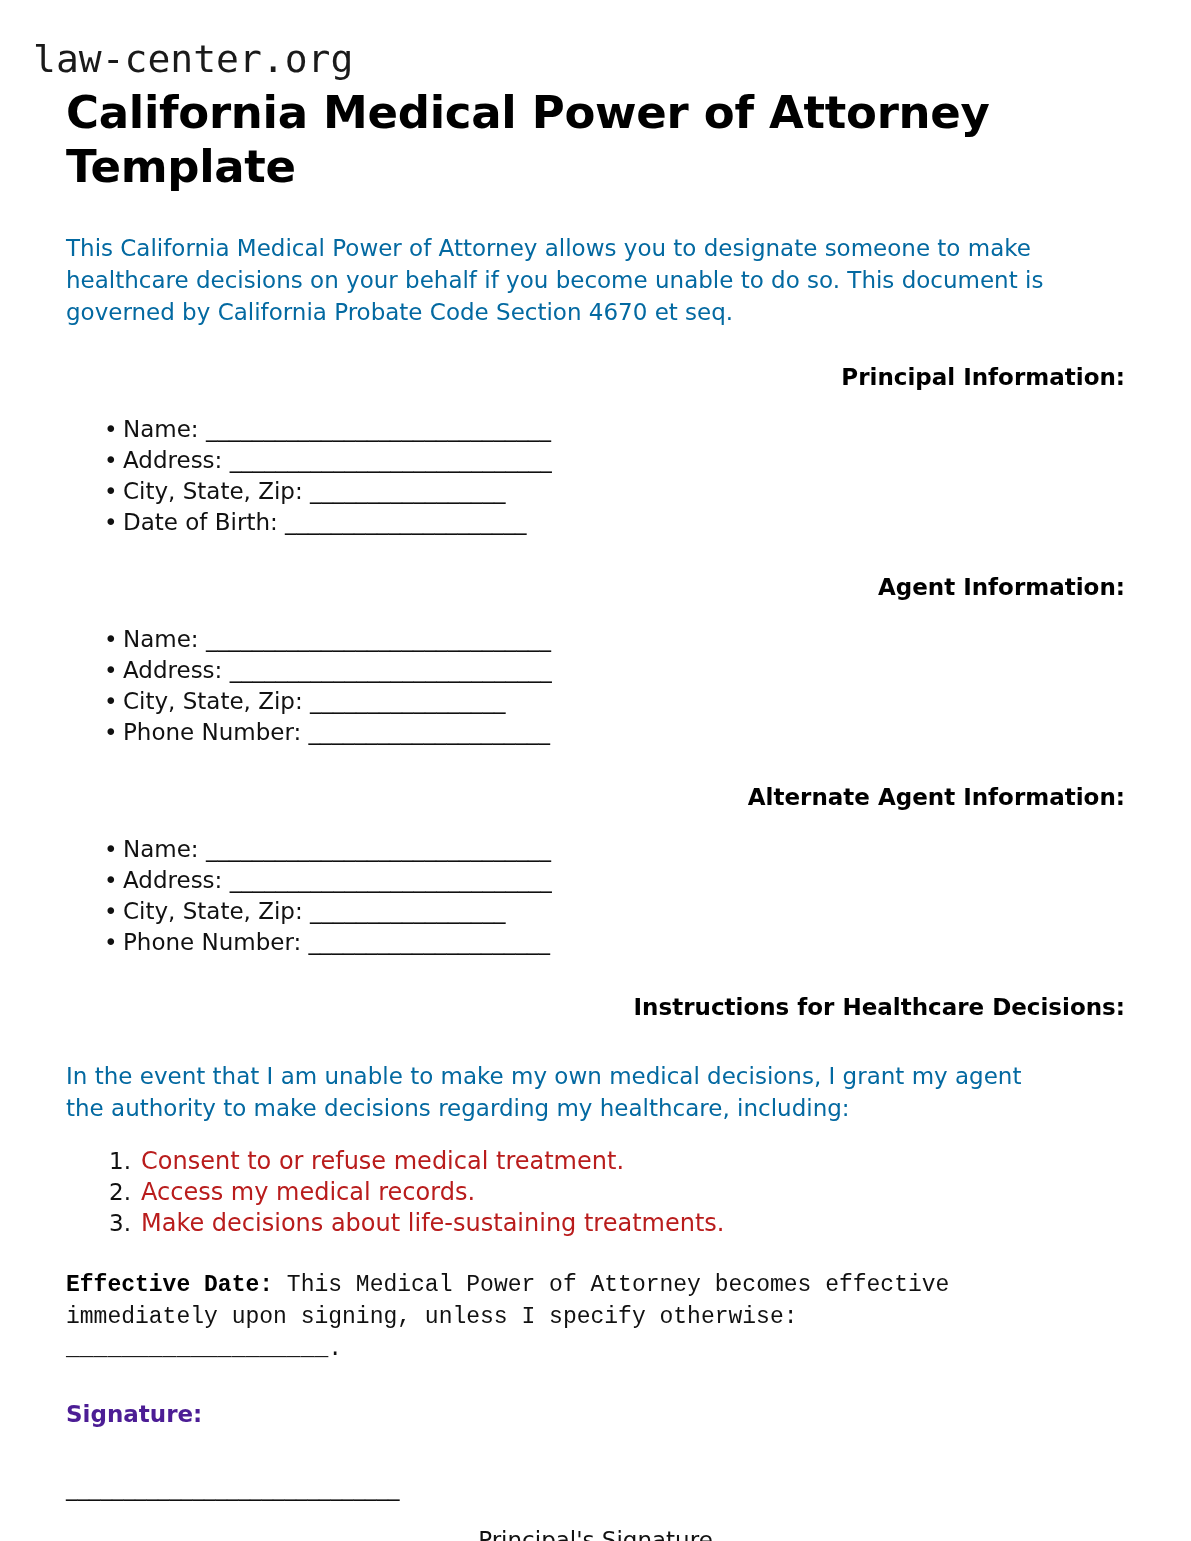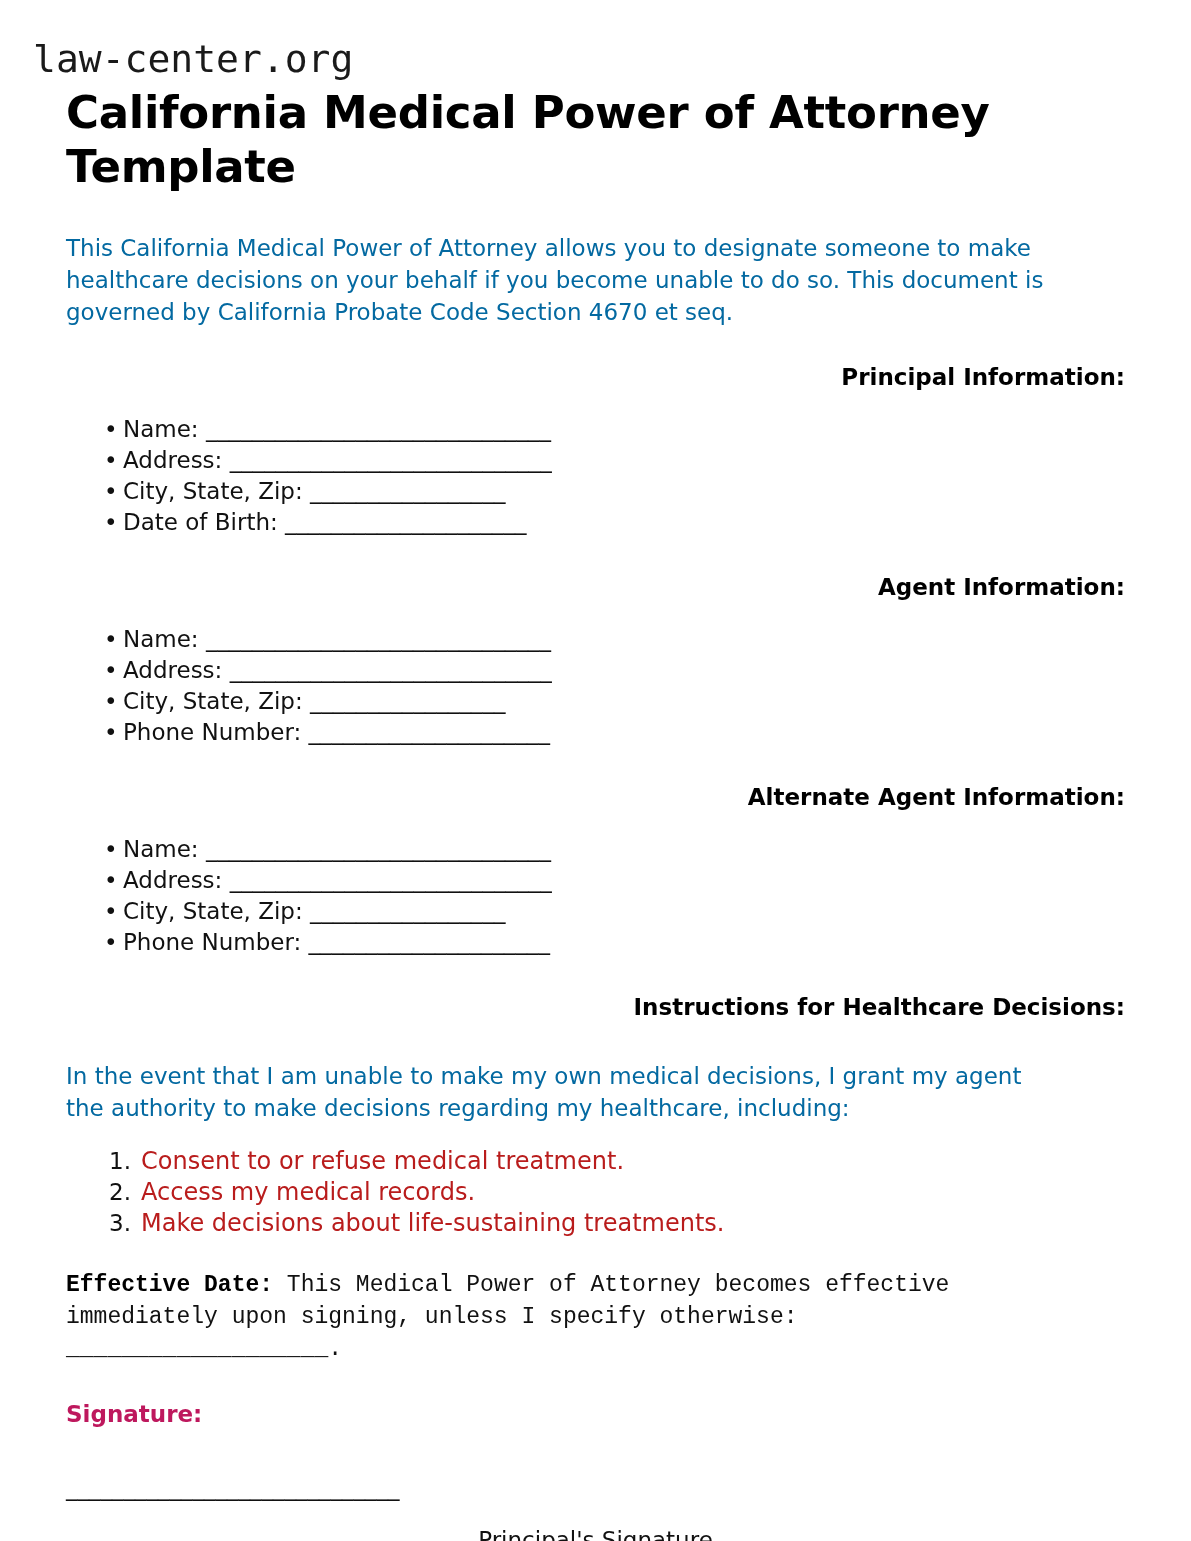--- a/index.html
+++ b/index.html
@@ -121,21 +121,21 @@
   }
   p.effective .lead-bold {
     font-weight: bold;
     color: #000000;
   }
   h2.sig-heading {
     margin: 34px 0 0 0;
     font-size: 23px;
     line-height: 30px;
     font-weight: bold;
-    color: #be185d;
+    color: #4c1d95;
   }
   p.sig-rule {
     margin: 44px 0 0 0;
     font-size: 23px;
     line-height: 30px;
     color: #111111;
     white-space: pre;
   }
   p.sig-caption {
     margin: 22px 0 0 0;

